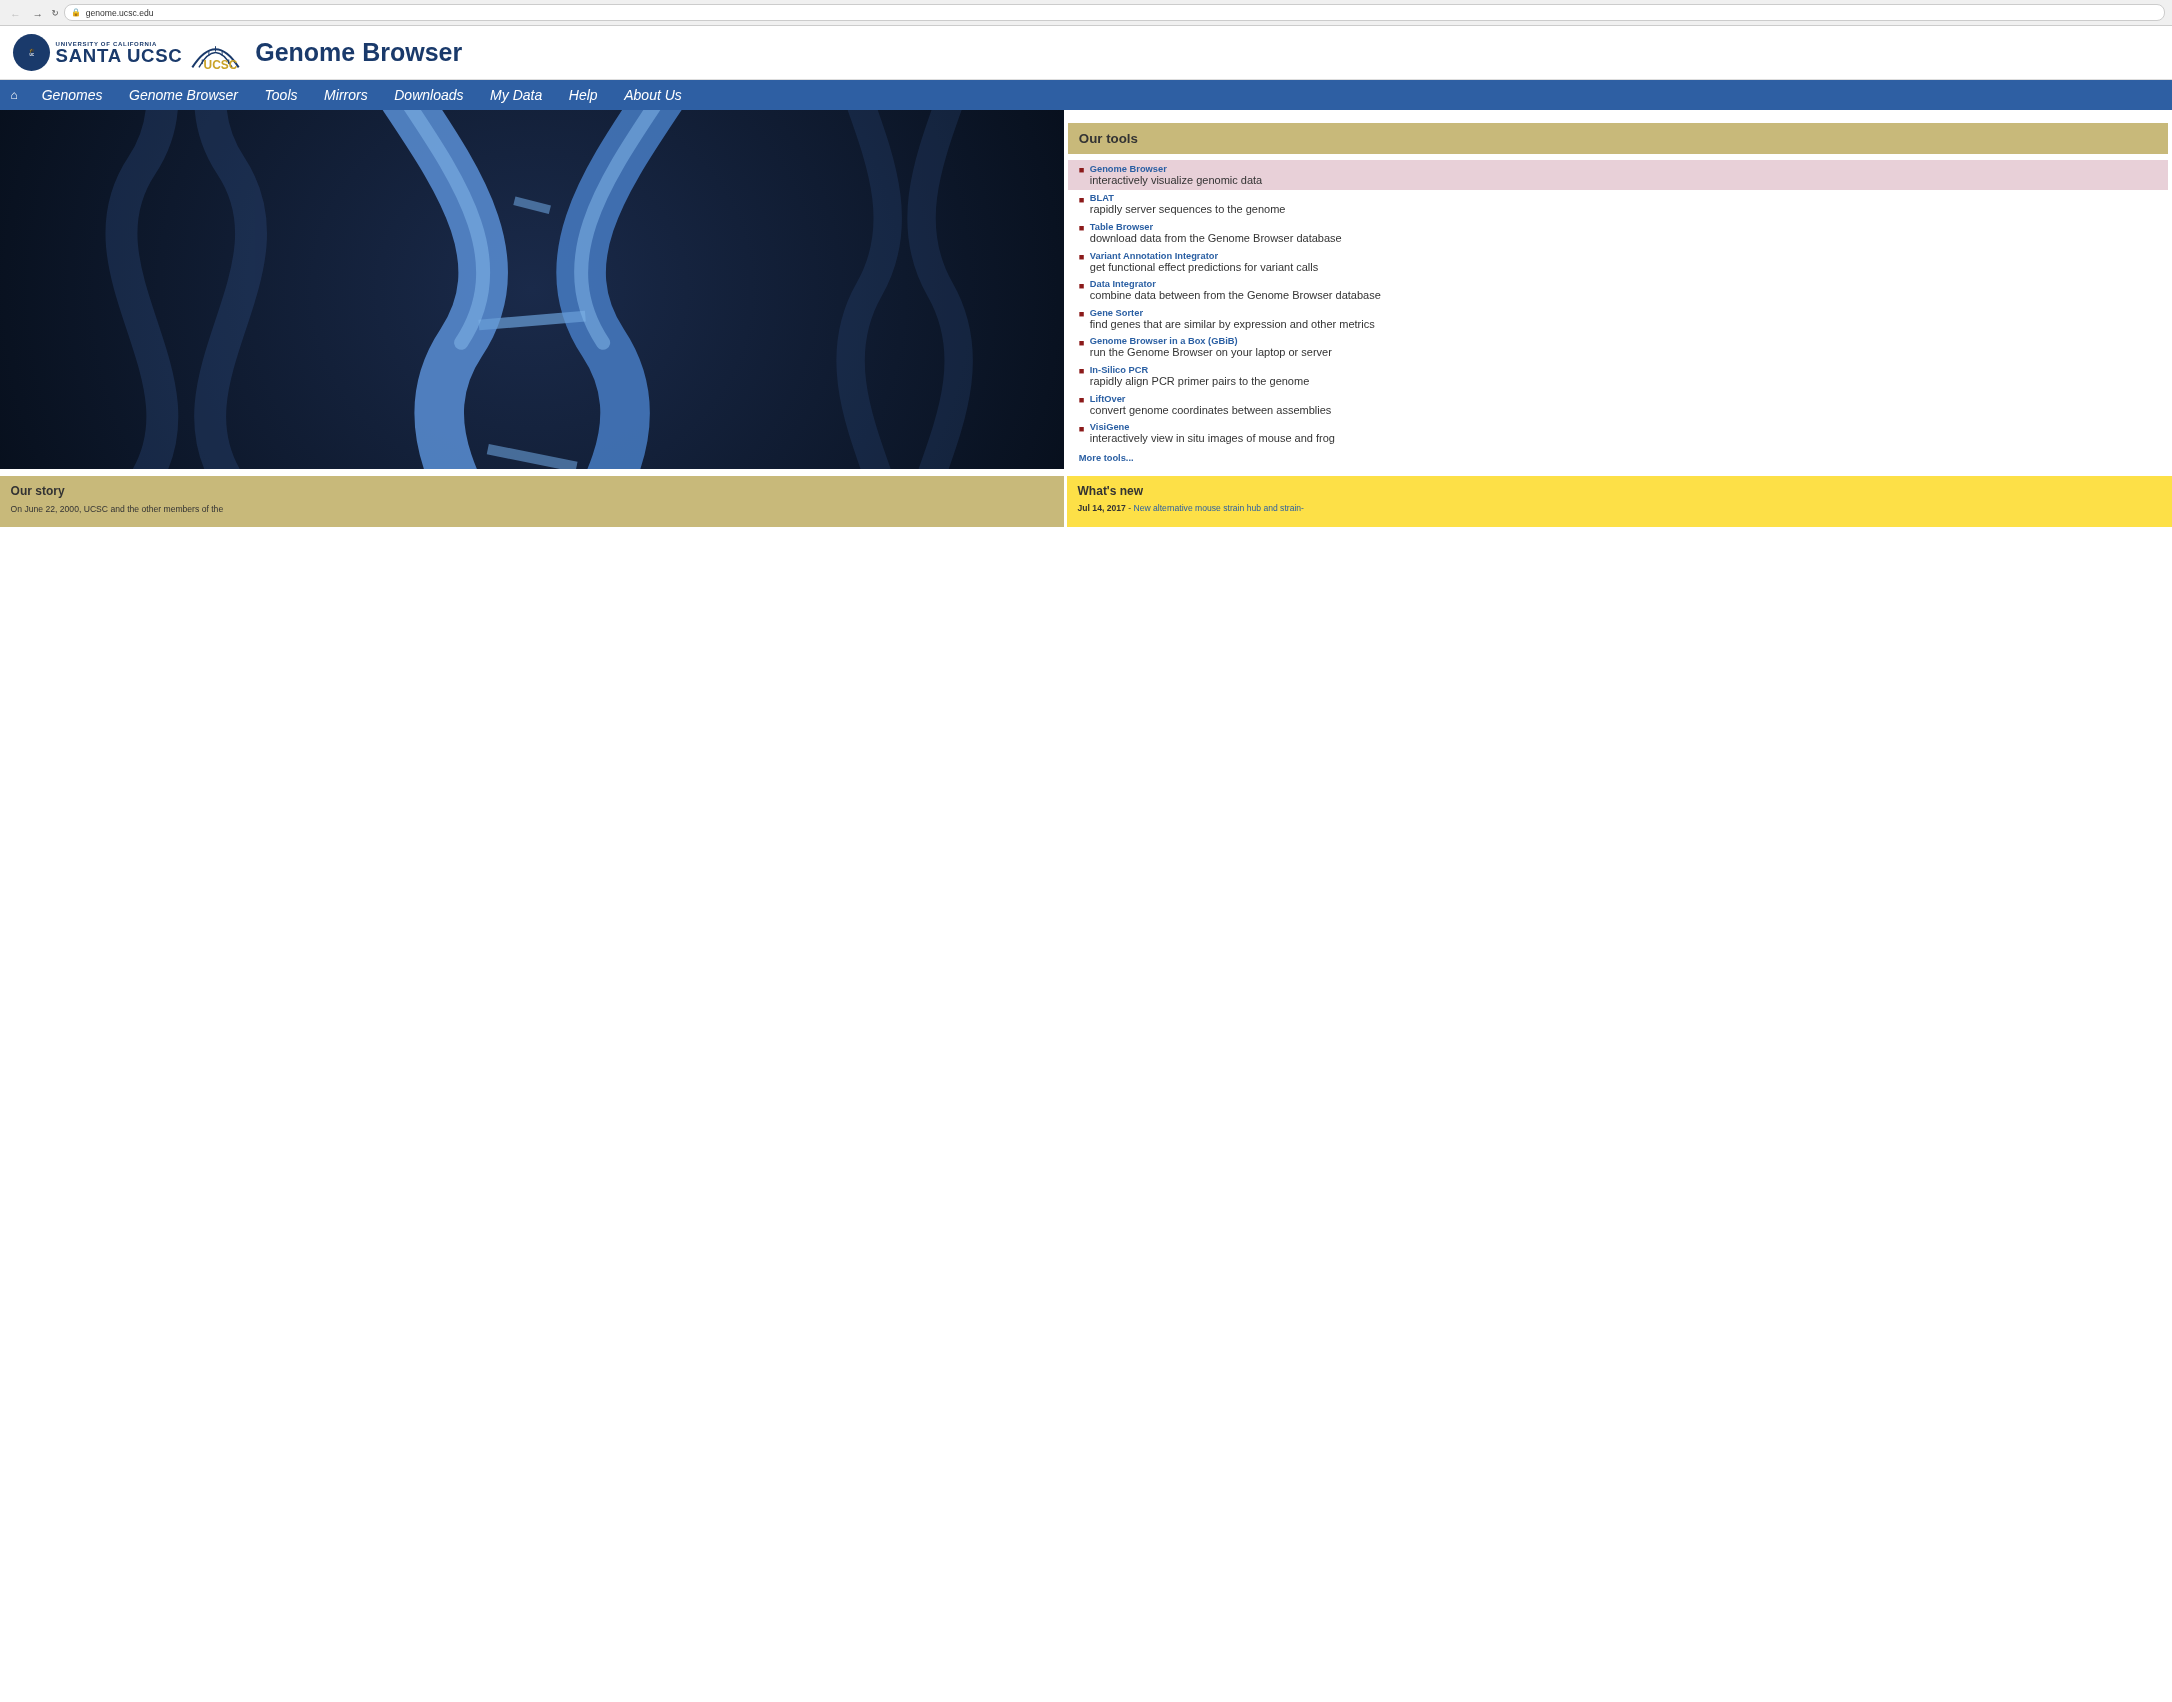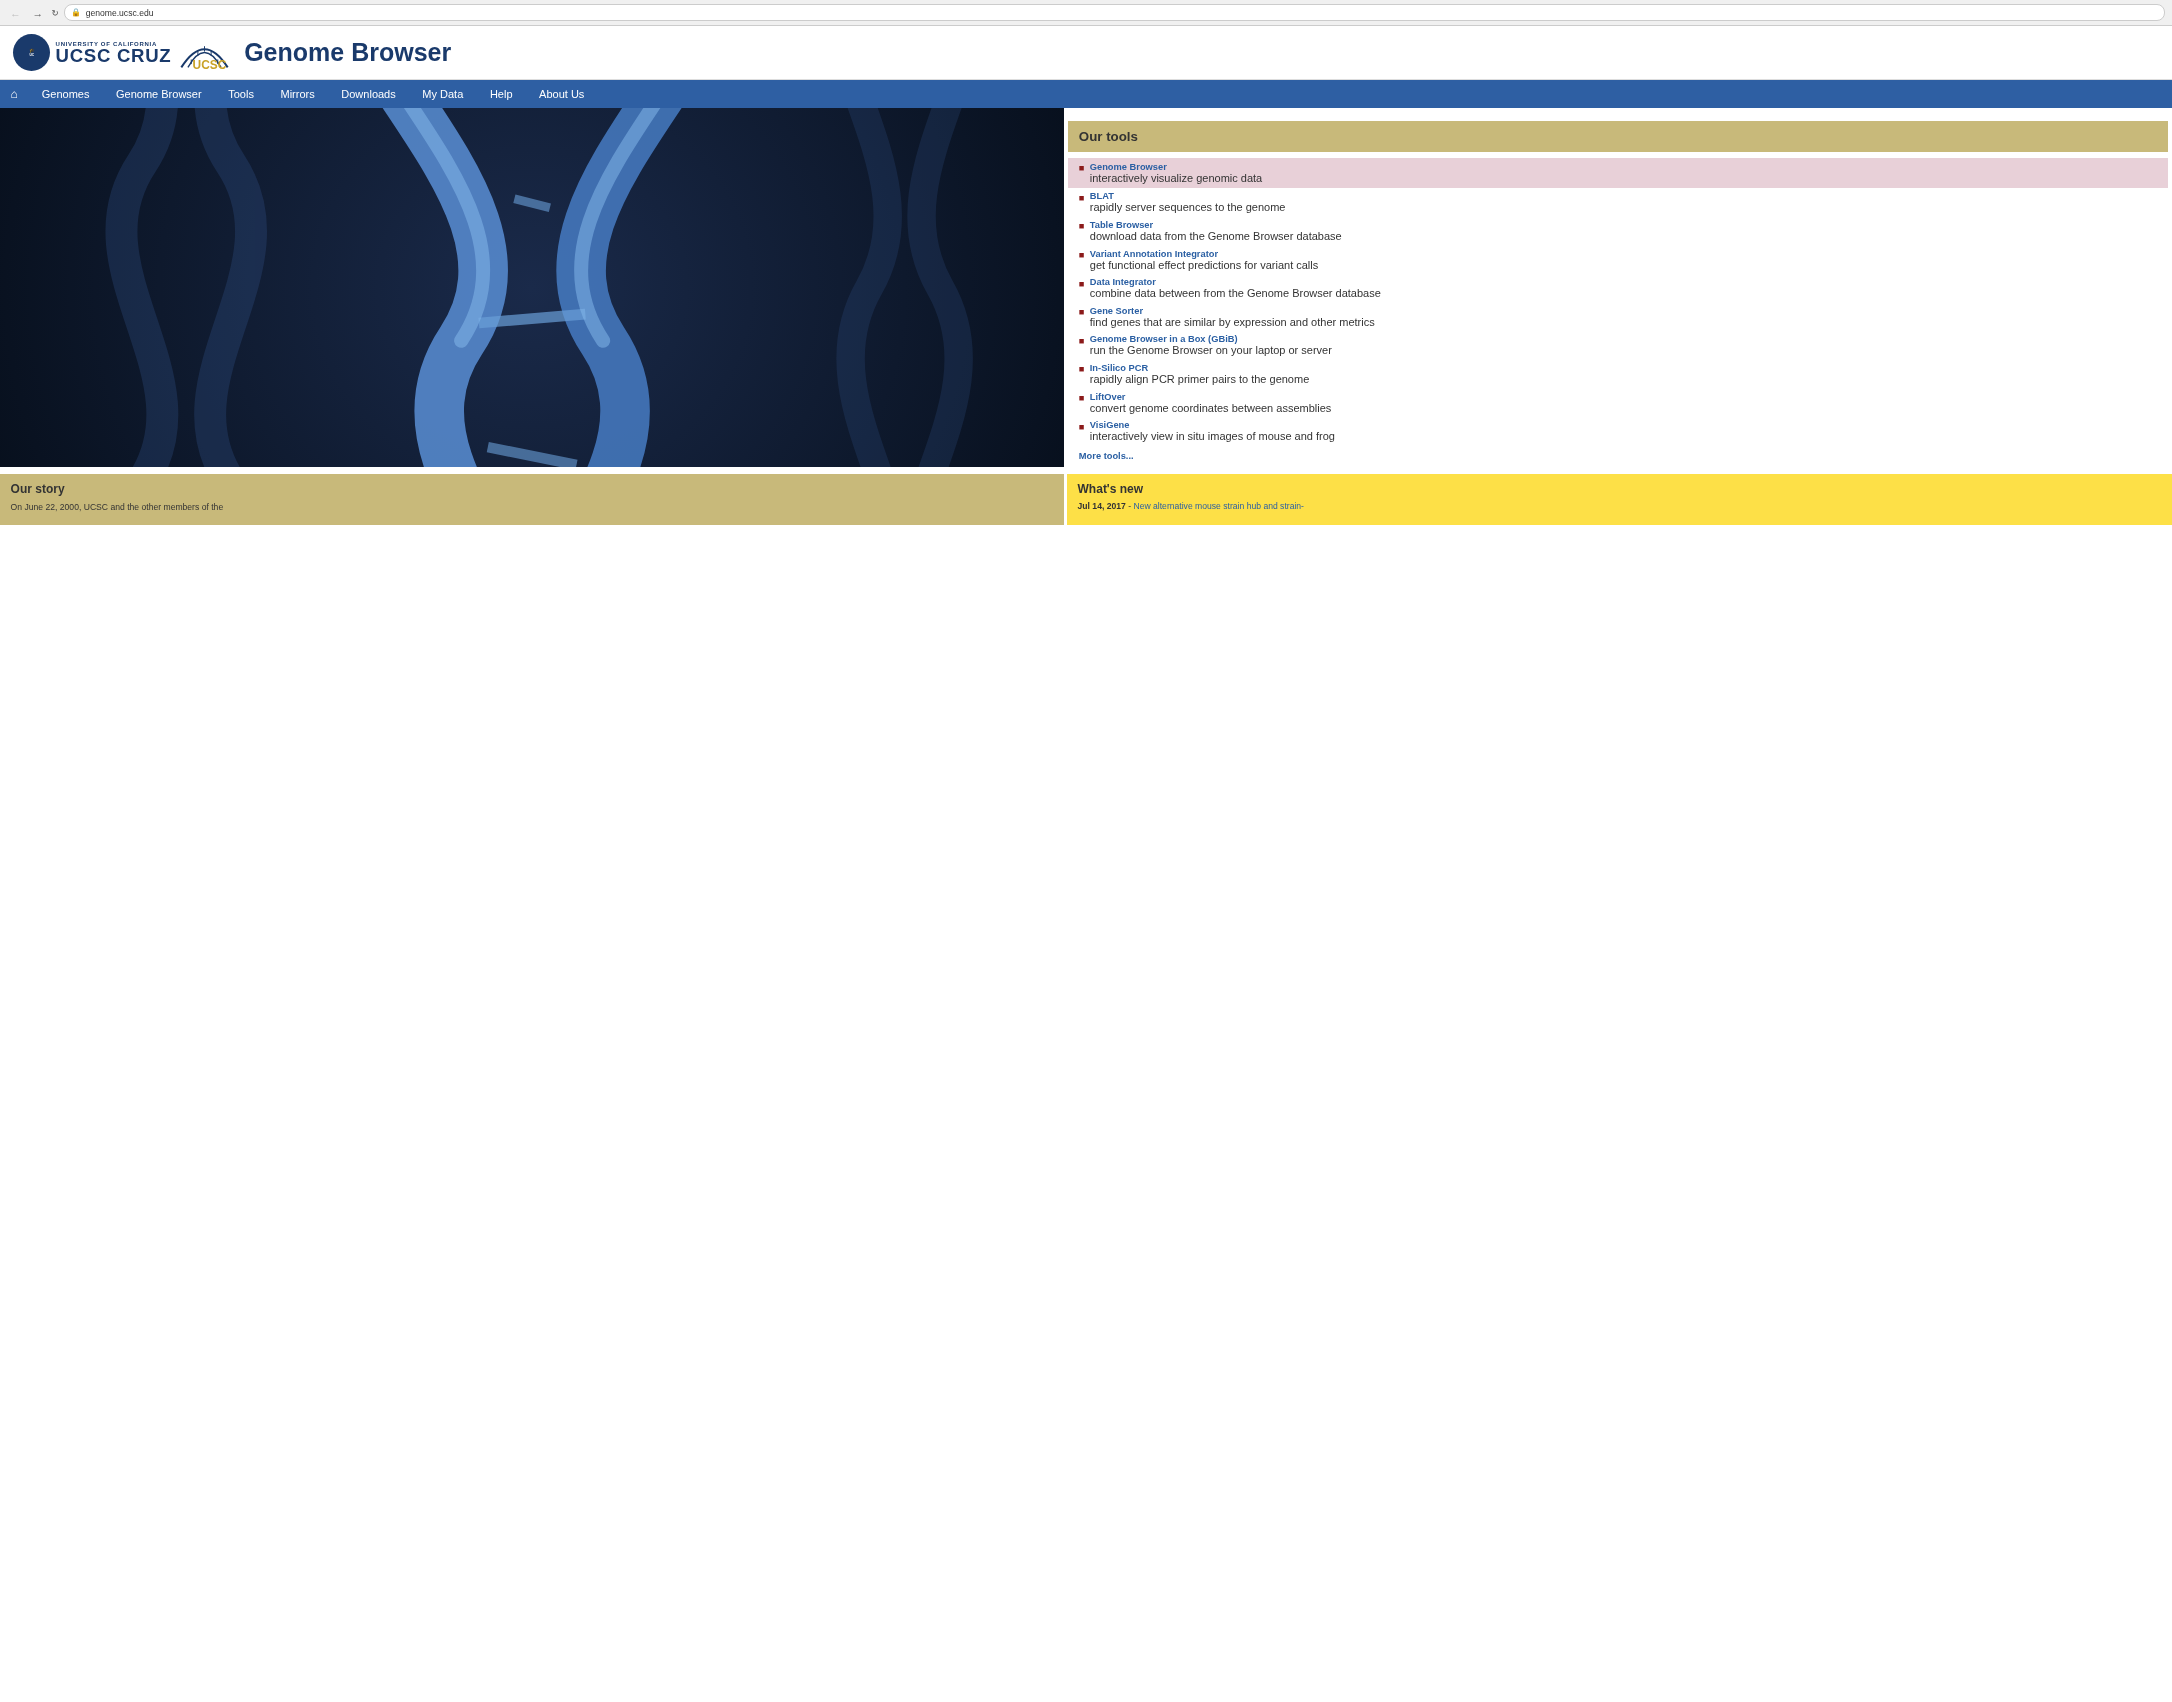--- a/index.html
+++ b/index.html
@@ -111,25 +111,26 @@
     .main-nav {
       background: #2e5fa3;
       padding: 0;
       display: flex;
       align-items: stretch;
     }
     .nav-item {
       color: #fff;
       padding: 6.6px 13.3px;
       cursor: pointer;
-      font-size: 11px;
+      font-size: 14px;
       white-space: nowrap;
       display: flex;
       align-items: center;
       text-decoration: none;
+      font-style: italic;
     }
     .nav-home {
       background: #2e5fa3;
       padding: 6.6px 10.6px;
       display: flex;
       align-items: center;
       cursor: pointer;
     }
     .home-icon { color: #fff; font-size: 12px; }
 
@@ -283,21 +284,21 @@
 
     <div class="uc-seal">
       <div class="uc-seal-inner">
         <div>🎓</div>
         <div style="font-size:3.3px">UC</div>
       </div>
     </div>
 
     <div class="santa-cruz-text">
       <span class="uc-text">UNIVERSITY OF CALIFORNIA</span>
-      <span class="sc-text">UCSC CRUZ</span>
+      <span class="sc-text">SANTA UCSC</span>
     </div>
 
     <div class="ucsc-arc">
       <svg viewBox="0 0 80 55" xmlns="http://www.w3.org/2000/svg" style="font-size:14px">
 
         <path d="M5,50 Q40,-5 75,50" stroke="#1a3a6b" stroke-width="3" fill="none"></path>
         <path d="M15,50 Q40,5 65,50" stroke="#1a3a6b" stroke-width="2" fill="none"></path>
 
         <line x1="20" y1="45" x2="20" y2="38" stroke="#1a3a6b" stroke-width="1.5"></line>
         <line x1="30" y1="32" x2="30" y2="24" stroke="#1a3a6b" stroke-width="1.5"></line>

